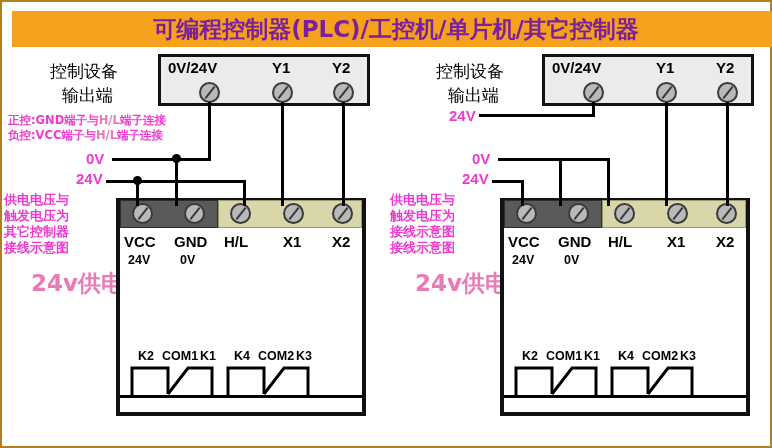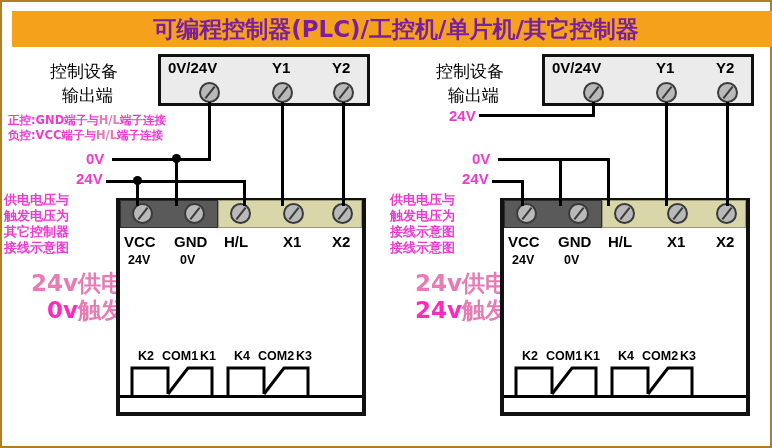--- a/index.html
+++ b/index.html
@@ -93,21 +93,20 @@
 
     <div class="sideblk cn pinkA" style="left:2px;top:190px;">
       <div>供电电压与</div>
       <div>触发电压为</div>
       <div>其它控制器</div>
       <div>接线示意图</div>
     </div>
 
     <div class="bigpink cn" style="left:4px;top:268px;width:118px;">
       <div class="pinkB">24v供电</div>
-      <div><span class="pinkC">0v</span><span class="pinkB">触发</span></div>
     </div>
 
     <div class="modbox" style="left:114px;top:196px;width:250px;height:218px;"></div>
 
     <div class="stripdark" style="left:118px;top:198px;width:98px;height:28px;"></div>
     <div class="striplight" style="left:216px;top:198px;width:144px;height:28px;"></div>
 
     <div class="screw" style="left:130px;top:201px;"></div>
     <div class="screw" style="left:182px;top:201px;"></div>
     <div class="screw" style="left:228px;top:201px;"></div>
@@ -182,21 +181,20 @@
 
     <div class="sideblk cn pinkA" style="left:388px;top:190px;">
       <div>供电电压与</div>
       <div>触发电压为</div>
       <div>接线示意图</div>
       <div>接线示意图</div>
     </div>
 
     <div class="bigpink cn" style="left:388px;top:268px;width:118px;">
       <div class="pinkB">24v供电</div>
-      <div><span class="pinkC">24v</span><span class="pinkB">触发</span></div>
     </div>
 
     <div class="modbox" style="left:498px;top:196px;width:250px;height:218px;"></div>
 
     <div class="stripdark" style="left:502px;top:198px;width:98px;height:28px;"></div>
     <div class="striplight" style="left:600px;top:198px;width:144px;height:28px;"></div>
 
     <div class="screw" style="left:514px;top:201px;"></div>
     <div class="screw" style="left:566px;top:201px;"></div>
     <div class="screw" style="left:612px;top:201px;"></div>

